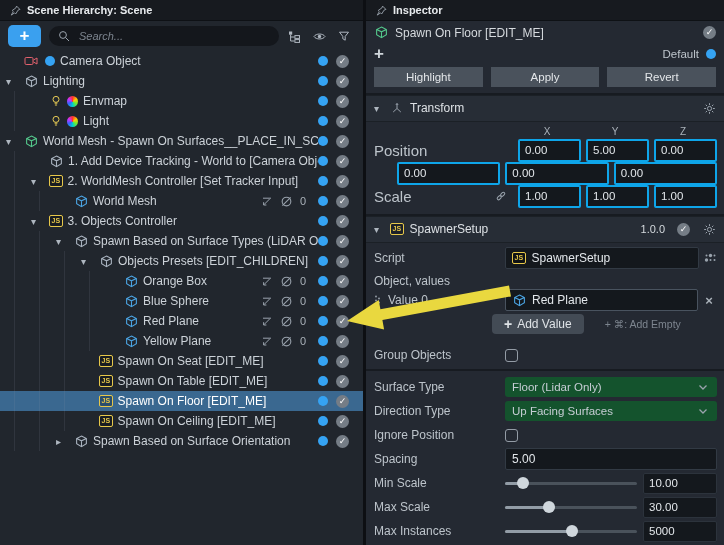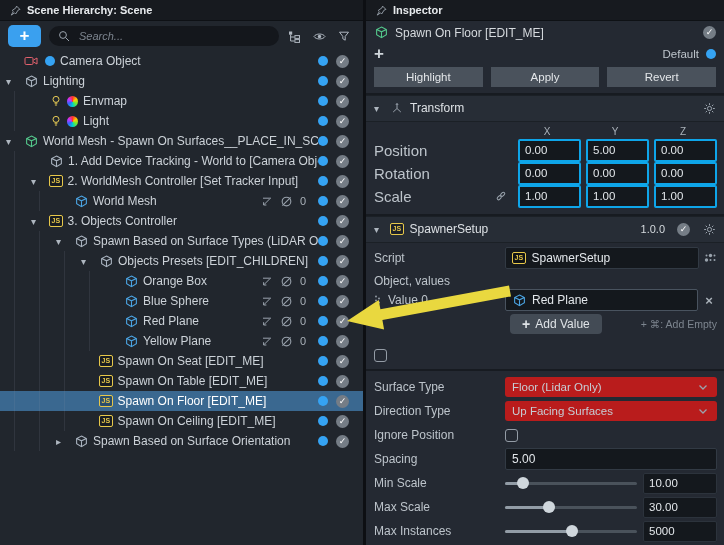--- a/index.html
+++ b/index.html
@@ -63,27 +63,27 @@
   
   .axrow{display:flex;align-items:center;height:14px;margin:3px 7px 0 8px;font-size:10px;color:#aab2ba;}
   .axlbl{flex:0 0 139px;}
   .axcell{flex:1;text-align:center;}
   .t-row{display:flex;align-items:center;height:23px;margin:0 7px 0 8px;gap:5px;}
   .t-lab{flex:0 0 116px;color:#bdc4cb;font-size:15px;}
   .t-link{flex:0 0 18px;color:#9aa3ad;display:flex;justify-content:flex-start;}
   .nin{flex:1;height:19px;background:#14181d;border:2px solid #0ea5e9;border-radius:2px;
     color:#e2e6ea;font-size:11.5px;display:flex;align-items:center;padding:0 5px;min-width:0;}
   
-  .frow{display:flex;align-items:center;height:20px;margin:0 7px 4px 8px;justify-content:space-between;}
+  .frow{display:flex;align-items:center;height:20px;margin:0 7px 4px 8px;}
   .flab{flex:0 0 131px;color:#bdc4cb;font-size:12px;}
   .fctl{flex:1;display:flex;align-items:center;min-width:0;}
   .field{flex:1;height:20px;background:#14181d;border:1px solid #323a44;border-radius:2px;
     display:flex;align-items:center;gap:6px;padding:0 6px;color:#e2e6ea;font-size:12px;min-width:0;}
   .cb{width:13px;height:13px;border:1.4px solid #949ca6;border-radius:3px;background:transparent;box-sizing:border-box;}
-  .dd{flex:1;height:20px;background:#b91c1c;border-radius:3px;display:flex;align-items:center;
+  .dd{flex:1;height:20px;background:#14532d;border-radius:3px;display:flex;align-items:center;
     padding:0 7px;color:#c6cdd4;font-size:11.5px;gap:6px;}
   .dd .sp{flex:1;}
   .track{flex:1;height:3px;background:#4a525b;border-radius:2px;position:relative;margin-right:6px;}
   .fill{position:absolute;left:0;top:0;bottom:0;background:#929ca6;border-radius:2px;}
   .knob{position:absolute;top:50%;width:12px;height:12px;border-radius:50%;background:#cfd6dc;
     transform:translate(-50%,-50%);}
   .vbox{flex:0 0 62px;height:19px;background:#14181d;border:1px solid #2c333c;border-radius:2px;
     color:#e2e6ea;font-size:11.5px;display:flex;align-items:center;padding:0 5px;}
   .addv{height:20px;border:none;border-radius:4px;background:#434b55;color:#dfe3e7;font-size:12px;
     font-family:inherit;padding:0 12px;display:inline-flex;align-items:center;gap:5px;cursor:pointer;}
@@ -583,21 +583,20 @@
           <span class="axcell">Z</span>
         </div>
         <div class="t-row">
           <span class="t-lab">Position</span>
           <span class="t-link"></span>
           <span class="nin">0.00</span>
           <span class="nin">5.00</span>
           <span class="nin">0.00</span>
         </div>
         <div class="t-row">
-          <span class="t-lab">Rotation</span>
           <span class="t-link"></span>
           <span class="nin">0.00</span>
           <span class="nin">0.00</span>
           <span class="nin">0.00</span>
         </div>
         <div class="t-row">
           <span class="t-lab">Scale</span>
           <span class="t-link">
             <svg width="12" height="12" viewBox="0 0 12 12">
               <g transform="rotate(-45 6 6)" stroke="currentColor" fill="none">
@@ -688,20 +687,21 @@
       <button class="addv">
           <span style="font-size:14px;font-weight:bold">+</span>
           <span>Add Value</span>
         </button>
       <span class="hint">+ ⌘: Add Empty</span>
     </div>
 
     <div style="height:7px"></div>
     <div id="spawner-fields">
         <div class="frow">
+          <span class="flab">Group Objects</span>
           <div class="fctl">
             <span class="cb"></span>
           </div>
         </div>
         <div class="hr" style="margin: 2px 0px 6px;"></div>
         <div class="frow">
           <span class="flab">Surface Type</span>
           <div class="fctl">
             <div class="dd">
               <span>Floor (Lidar Only)</span>

